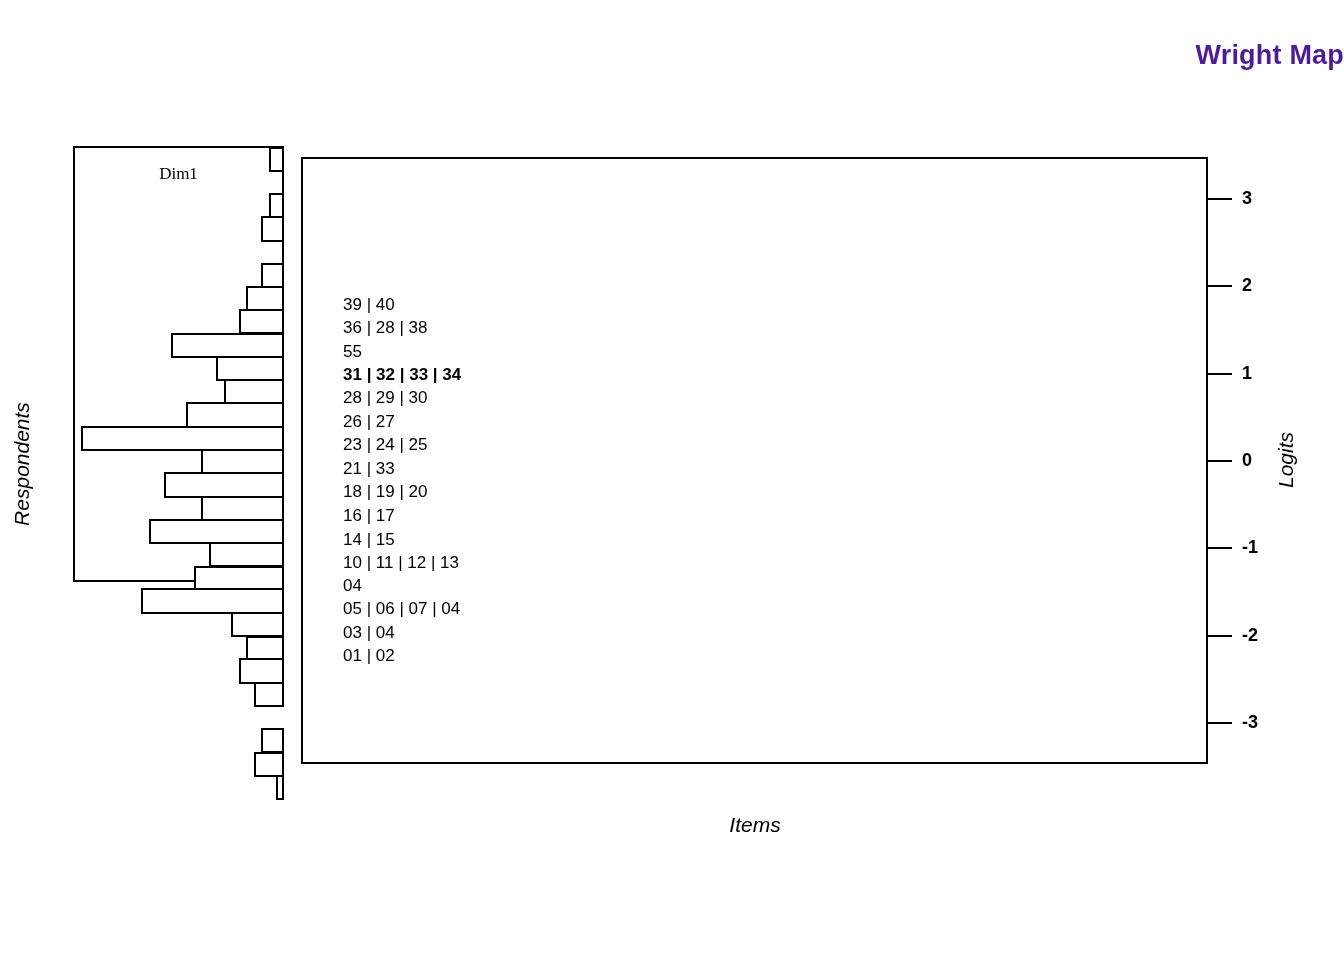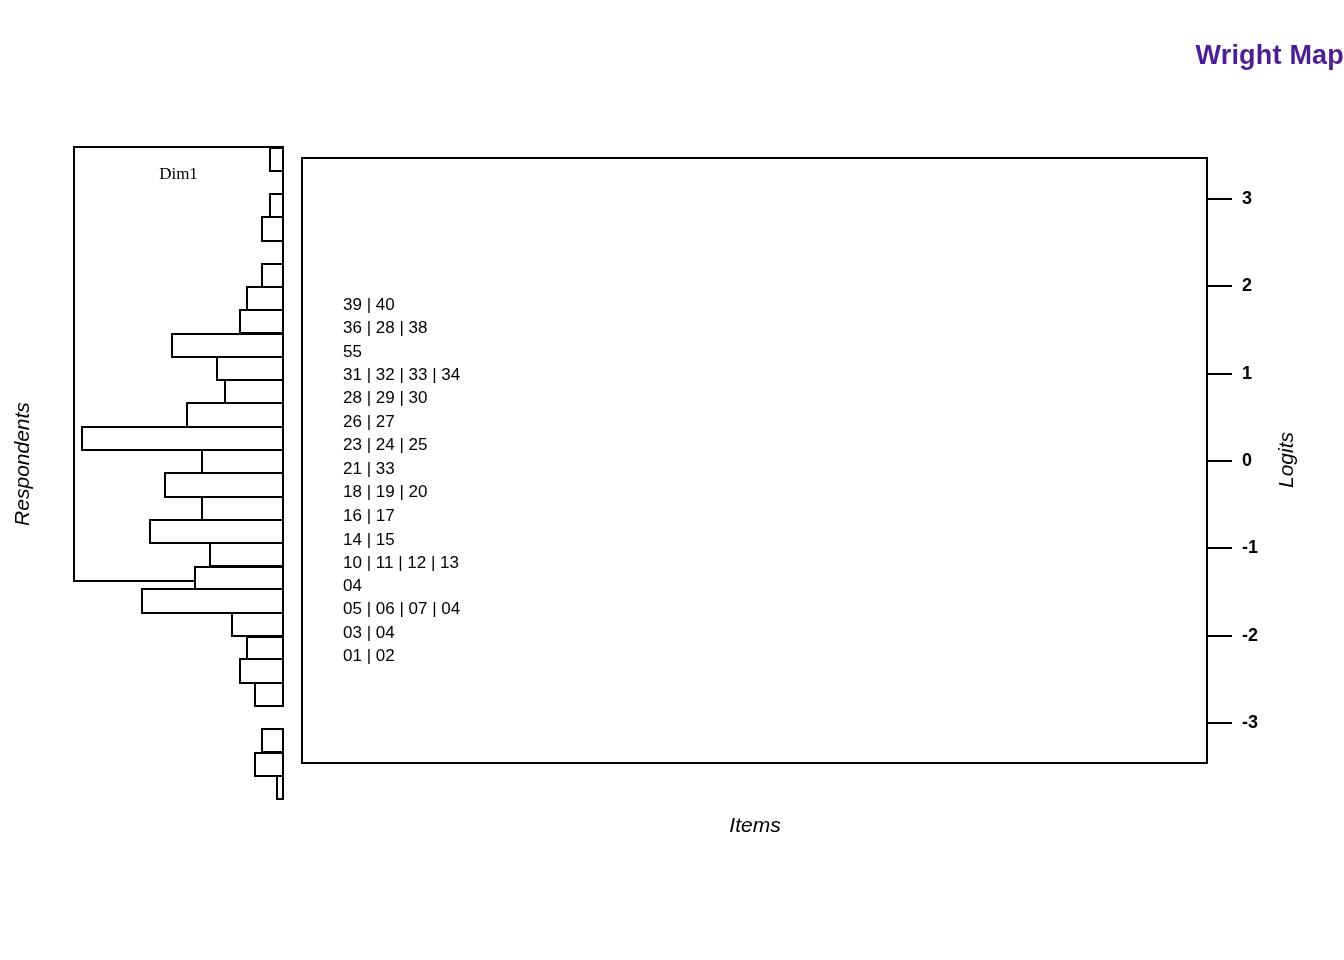--- a/index.html
+++ b/index.html
@@ -185,21 +185,21 @@
         <div class="hist-bar" style="top: 603.639px; height: 25.2829px; right: -2px; width: 30.0741px;"></div>
         <div class="hist-bar" style="top: 627.21px; height: 25.2829px; right: -2px; width: 7.51852px;"></div>
       </div>
   </div>
 
   <div class="panel" id="items-panel">
     <div id="item-rows">
         <div class="item-row" style="top: 111.67px;">39 | 40</div>
         <div class="item-row" style="top: 135.241px;">36 | 28 | 38</div>
         <div class="item-row" style="top: 158.812px;">55</div>
-        <div class="item-row" style="top: 182.383px;">31 | 32 | 33 | 34</div>
+        <div class="item-row" style="top: 182.383px; font-weight: bold;">31 | 32 | 33 | 34</div>
         <div class="item-row" style="top: 205.081px;">28 | 29 | 30</div>
         <div class="item-row" style="top: 228.652px;">26 | 27</div>
         <div class="item-row" style="top: 252.223px;">23 | 24 | 25</div>
         <div class="item-row" style="top: 275.794px;">21 | 33</div>
         <div class="item-row" style="top: 299.365px;">18 | 19 | 20</div>
         <div class="item-row" style="top: 322.936px;">16 | 17</div>
         <div class="item-row" style="top: 346.507px;">14 | 15</div>
         <div class="item-row" style="top: 370.078px;">10 | 11 | 12 | 13</div>
         <div class="item-row" style="top: 392.776px;">04</div>
         <div class="item-row" style="top: 416.347px;">05 | 06 | 07 | 04</div>

